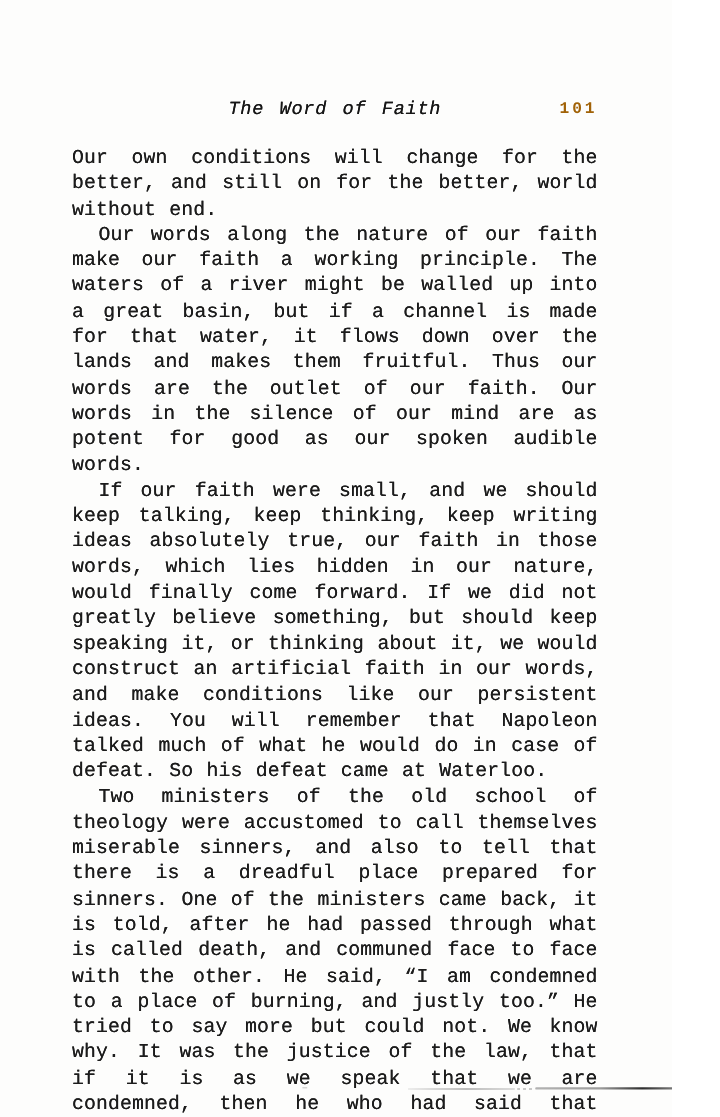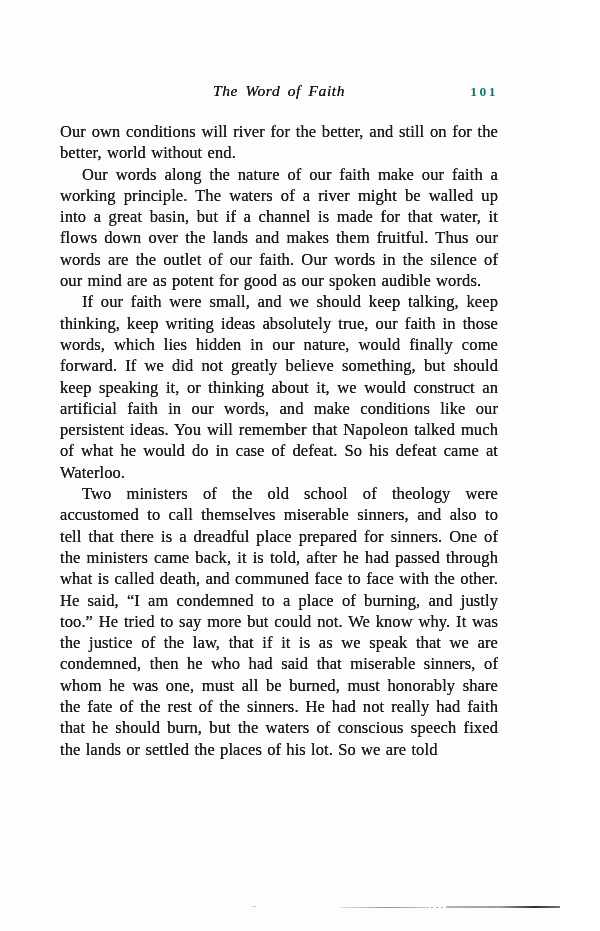--- a/index.html
+++ b/index.html
@@ -6,21 +6,21 @@
     margin: 0;
     padding: 0;
     background: #ffffff;
   }
   .page {
     position: relative;
     width: 560px;
     height: 931px;
     background: #fdfdfc;
     overflow: hidden;
-    font-family: Liberation Serif, serif;
+    font-family: Liberation Mono, monospace;
     color: #1c1c1c;
   }
   .running-title {
     position: absolute;
     top: 82px;
     left: 60px;
     width: 438px;
     text-align: center;
     font-style: italic;
     font-size: 15.5px;
@@ -31,21 +31,21 @@
   }
   .page-number {
     position: absolute;
     top: 84px;
     left: 60px;
     width: 438px;
     text-align: right;
     font-size: 13.5px;
     font-weight: 700;
     letter-spacing: 2.5px;
-    color: #0f766e;
+    color: #a16207;
   }
   .text-block {
     position: absolute;
     top: 121px;
     left: 60px;
     width: 438px;
     font-size: 16.5px;
     line-height: 21.3px;
     text-align: justify;
     word-spacing: 1px;
@@ -90,21 +90,21 @@
 </head>
 <body>
 
 <div class="page">
 
   <div class="running-title">The Word of Faith</div>
 
   <div class="page-number">101</div>
 
   <div class="text-block">
-    <p>Our own conditions will river for the better, and still on for the better, world without end.</p>
+    <p>Our own conditions will change for the better, and still on for the better, world without end.</p>
     <p class="indent">Our words along the nature of our faith make our faith a working principle.  The waters of a river might be walled up into a great basin, but if a channel is made for that water, it flows down over the lands and makes them fruitful.  Thus our words are the outlet of our faith.  Our words in the silence of our mind are as potent for good as our spoken audible words.</p>
     <p class="indent">If our faith were small, and we should keep talking, keep thinking, keep writing ideas absolutely true, our faith in those words, which lies hidden in our nature, would finally come forward.  If we did not greatly believe something, but should keep speaking it, or thinking about it, we would construct an artificial faith in our words, and make conditions like our persistent ideas.  You will remember that Napoleon talked much of what he would do in case of defeat.  So his defeat came at Waterloo.</p>
     <p class="indent">Two ministers of the old school of theology were accustomed to call themselves miserable sinners, and also to tell that there is a dreadful place prepared for sinners.  One of the ministers came back, it is told, after he had passed through what is called death, and communed face to face with the other.  He said, “I am condemned to a place of burning, and justly too.” He tried to say more but could not.  We know why.  It was the justice of the law, that if it is as we speak that we are condemned, then he who had said that miserable sinners, of whom he was one, must all be burned, must honorably share the fate of the rest of the sinners.  He had not really had faith that he should burn, but the waters of conscious speech fixed the lands or settled the places of his lot.  So we are told</p>
   </div>
 
   <div class="artifact artifact-dot"></div>
   <div class="artifact artifact-line-a"></div>
   <div class="artifact artifact-dashes"></div>
   <div class="artifact artifact-line-b"></div>
 

